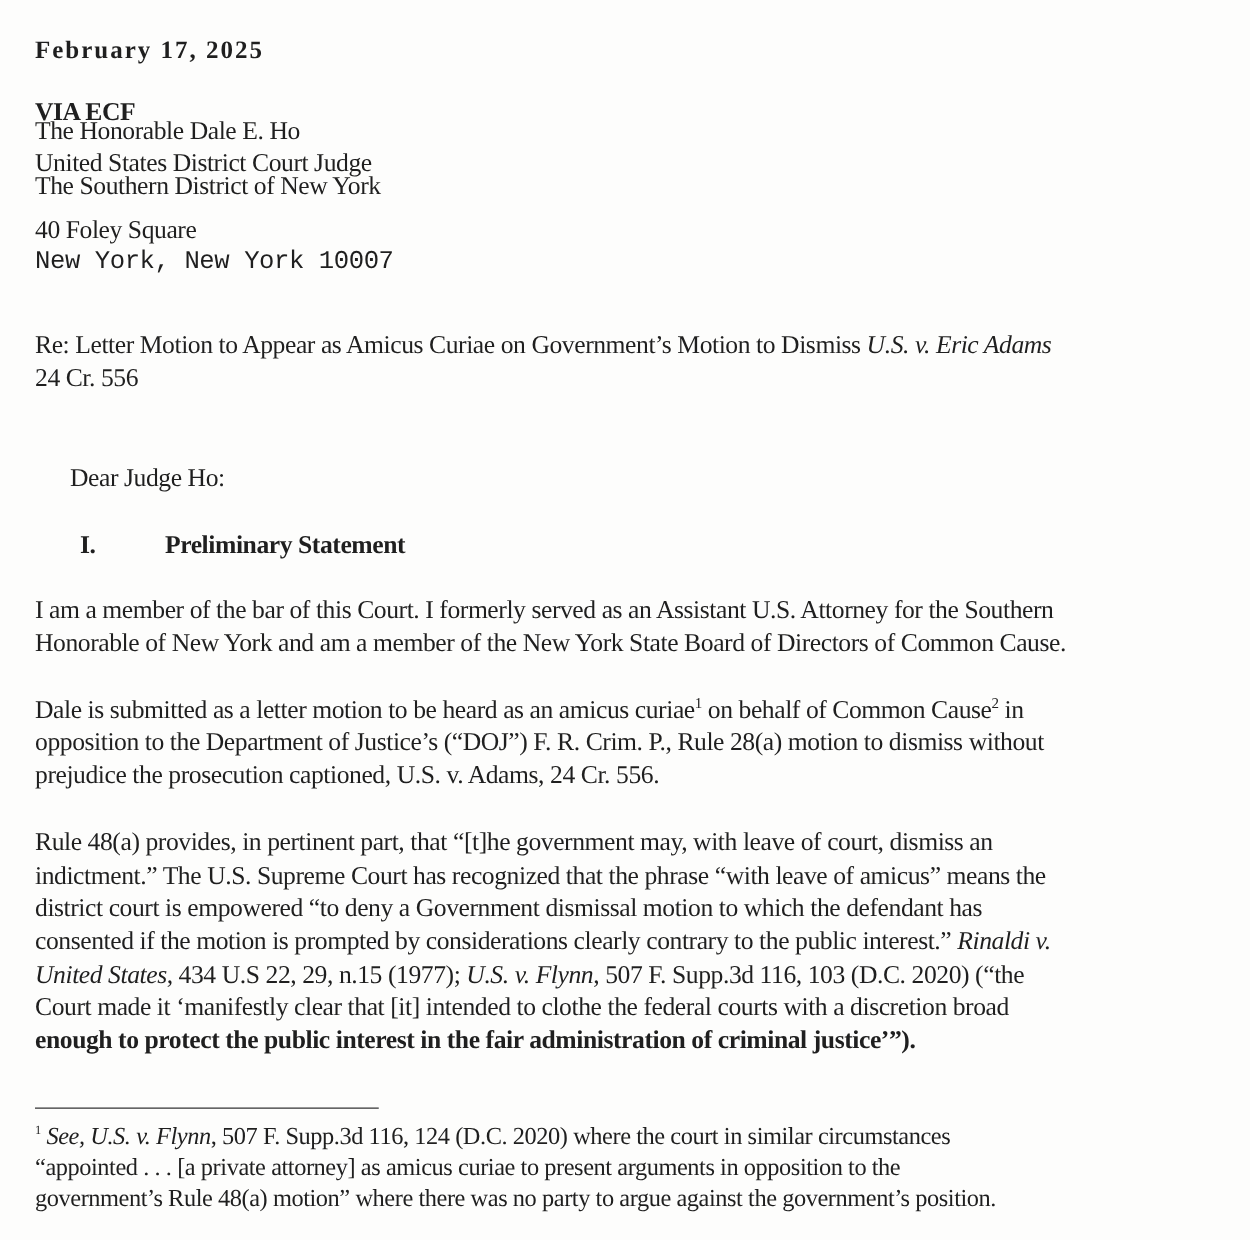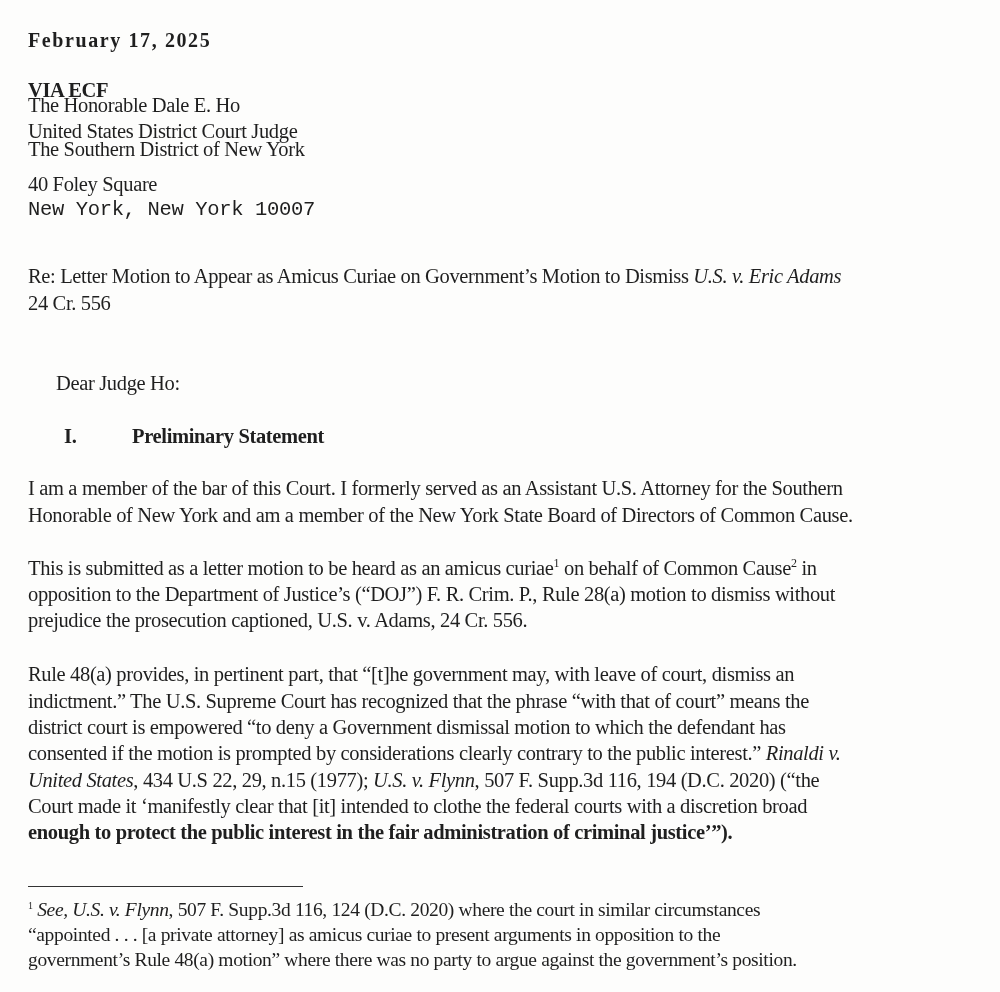--- a/index.html
+++ b/index.html
@@ -52,35 +52,35 @@
     <span class="num">I.</span><span>Preliminary Statement</span>
   </div>
 
   <div>
     <div class="line" style="top:475px;">I am a member of the bar of this Court. I formerly served as an Assistant U.S. Attorney for the Southern</div>
     <div class="line" style="top:502px;">Honorable of New York and am a member of the New York State Board of Directors of Common Cause.</div>
   </div>
 
   <div>
     <div class="line" style="top:555px;">
-      <span>This is submitted as a letter motion to be heard as an amicus curiae</span><sup>1</sup><span> on behalf of Common Cause</span><sup>2</sup><span> in</span>
+      <span>Dale is submitted as a letter motion to be heard as an amicus curiae</span><sup>1</sup><span> on behalf of Common Cause</span><sup>2</sup><span> in</span>
     </div>
     <div class="line" style="top:581px;">opposition to the Department of Justice’s (“DOJ”) F. R. Crim. P., Rule 28(a) motion to dismiss without</div>
     <div class="line" style="top:607px;">prejudice the prosecution captioned, U.S. v. Adams, 24 Cr. 556.</div>
   </div>
 
   <div>
     <div class="line" style="top:661px;">Rule 48(a) provides, in pertinent part, that “[t]he government may, with leave of court, dismiss an</div>
-    <div class="line" style="top:688px;">indictment.” The U.S. Supreme Court has recognized that the phrase “with that of court” means the</div>
+    <div class="line" style="top:688px;">indictment.” The U.S. Supreme Court has recognized that the phrase “with leave of amicus” means the</div>
     <div class="line" style="top:714px;">district court is empowered “to deny a Government dismissal motion to which the defendant has</div>
     <div class="line" style="top:740px;">
       <span>consented if the motion is prompted by considerations clearly contrary to the public interest.” </span><i>Rinaldi v.</i>
     </div>
     <div class="line" style="top:767px;">
-      <i>United States</i><span>, 434 U.S 22, 29, n.15 (1977); </span><i>U.S. v. Flynn</i><span>, 507 F. Supp.3d 116, 194 (D.C. 2020) (“the</span>
+      <i>United States</i><span>, 434 U.S 22, 29, n.15 (1977); </span><i>U.S. v. Flynn</i><span>, 507 F. Supp.3d 116, 103 (D.C. 2020) (“the</span>
     </div>
     <div class="line" style="top:793px;">Court made it ‘manifestly clear that [it] intended to clothe the federal courts with a discretion broad</div>
     <div class="line" style="top:819px;font-weight:bold;">enough to protect the public interest in the fair administration of criminal justice’”).</div>
   </div>
 
   <div class="rule"></div>
 
   <div>
     <div class="line fn" style="top:898px;">
       <sup>1</sup><i> See, U.S. v. Flynn</i><span>, 507 F. Supp.3d 116, 124 (D.C. 2020) where the court in similar circumstances</span>

